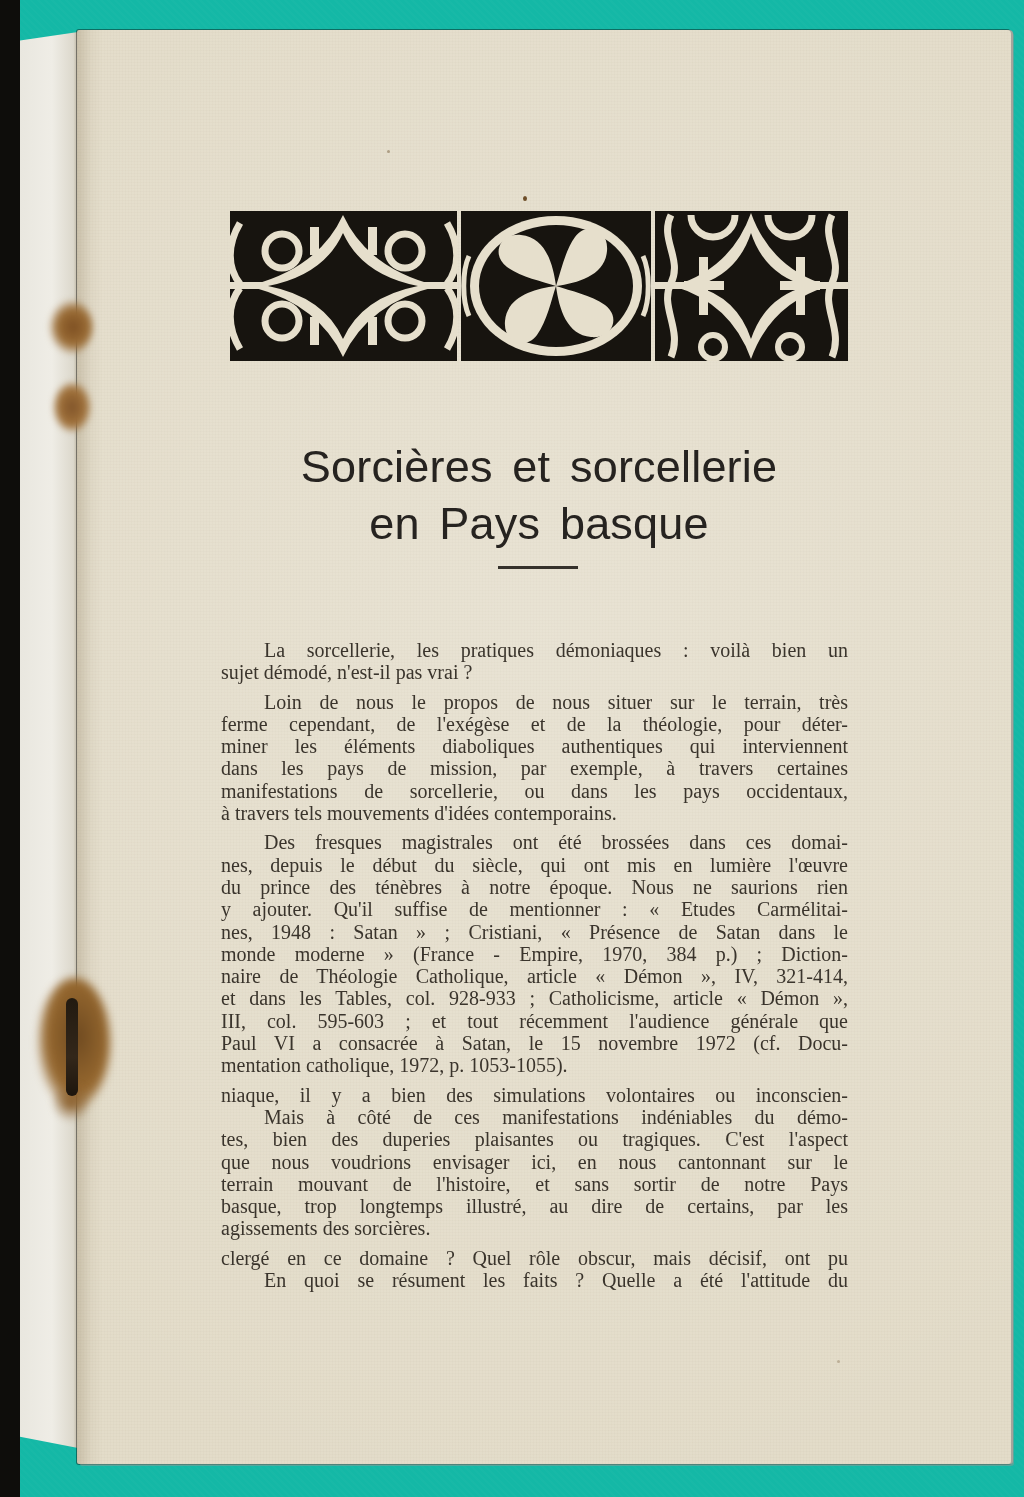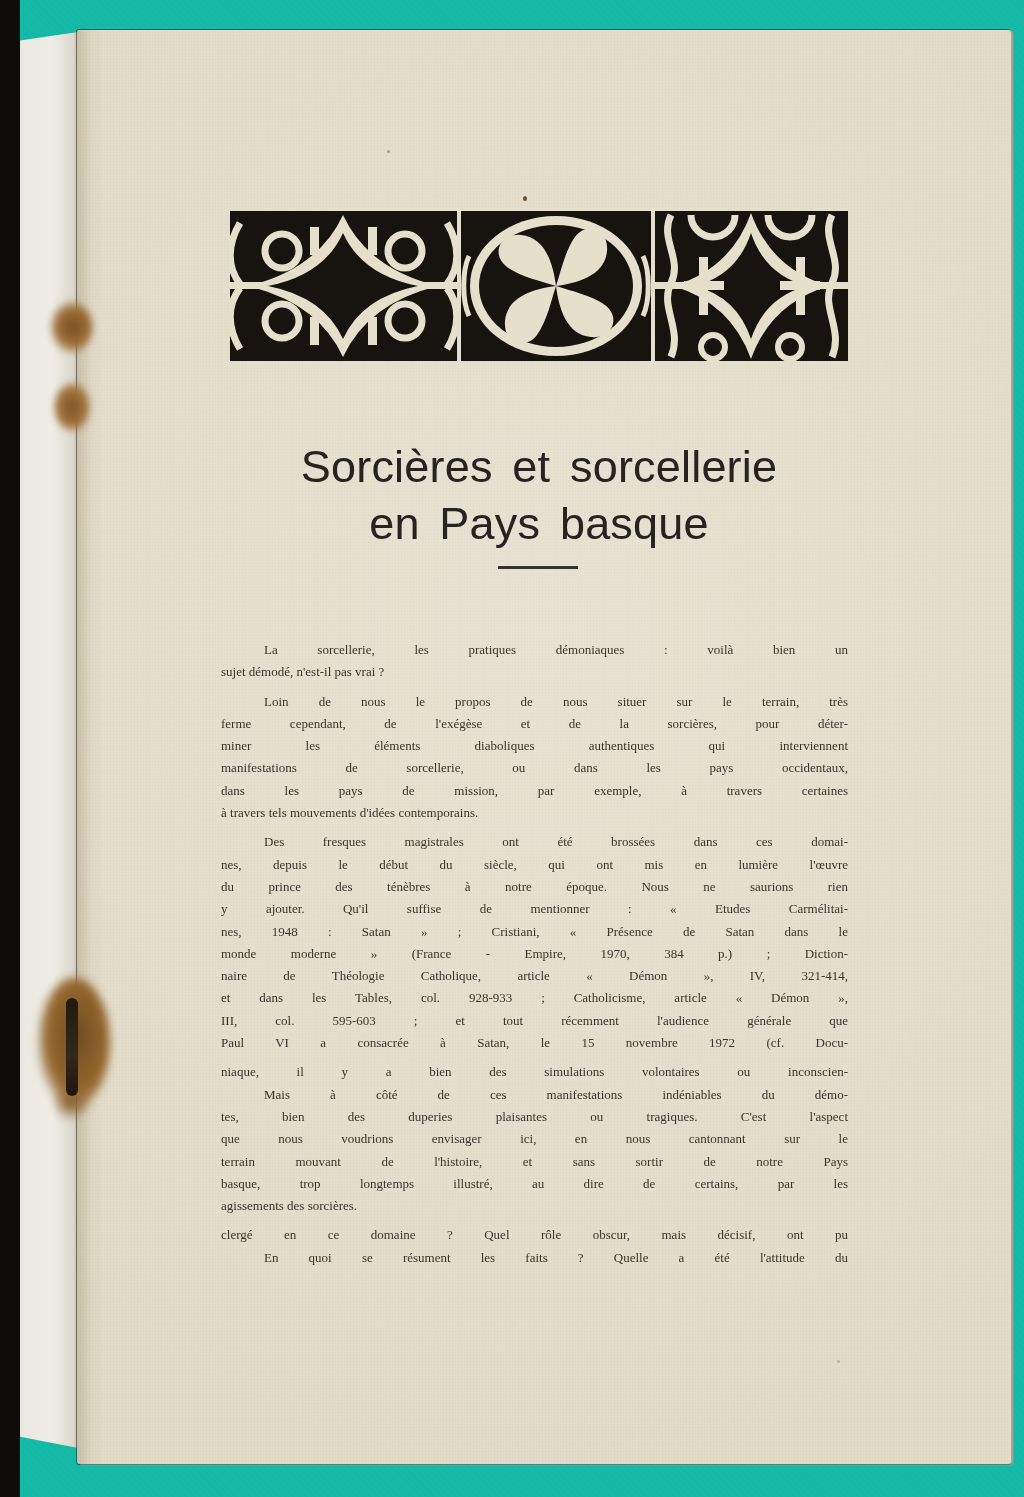--- a/index.html
+++ b/index.html
@@ -25,21 +25,21 @@
   
   .ornament{position:absolute;left:153px;top:181px;width:618px;height:150px;display:flex;gap:4px;}
   .ornament svg{display:block;height:150px;}
   
   .title{position:absolute;left:93px;top:408px;width:738px;text-align:center;
      font-family:"Liberation Sans",sans-serif;font-size:45px;line-height:57px;
      color:#262320;letter-spacing:0.2px;word-spacing:7px;}
   .title-rule{position:absolute;left:421px;top:536px;width:80px;height:3px;background:#35312b;}
   
   .bodytext{position:absolute;left:144px;top:609px;width:627px;
-     font-size:13px;line-height:22.3px;color:#3a342c;}
+     font-size:20px;line-height:22.3px;color:#3a342c;}
   .para{margin:0 0 7px 0;}
   .line{text-align:justify;text-align-last:justify;}
   .line.first{text-indent:43px;}
   .line.left{text-align-last:left;}
   
   .stain{position:absolute;border-radius:50%;filter:blur(3px);}
   .stain-a{left:29px;top:300px;width:44px;height:54px;
      background:radial-gradient(ellipse at 55% 50%,#7d4f22 0%,#9a6c35 45%,rgba(154,108,53,0) 75%);}
   .stain-b{left:33px;top:382px;width:38px;height:50px;
      background:radial-gradient(ellipse at 50% 50%,#80542a 0%,#a0713a 50%,rgba(160,113,58,0) 78%);}
@@ -122,37 +122,38 @@
     </div>
     <div class="title-rule"></div>
 
     <div class="bodytext">
         <div class="para">
           <div class="line first">La sorcellerie, les pratiques démoniaques : voilà bien un</div>
           <div class="line left">sujet démodé, n'est-il pas vrai ?</div>
         </div>
         <div class="para">
           <div class="line first">Loin de nous le propos de nous situer sur le terrain, très</div>
-          <div class="line">ferme cependant, de l'exégèse et de la sorcières, pour déter-</div>
+          <div class="line">ferme cependant, de l'exégèse et de la théologie, pour déter-</div>
           <div class="line">miner les éléments diaboliques authentiques qui interviennent</div>
+          <div class="line">dans les pays de mission, par exemple, à travers certaines</div>
           <div class="line">manifestations de sorcellerie, ou dans les pays occidentaux,</div>
-          <div class="line">dans les pays de mission, par exemple, à travers certaines</div>
           <div class="line left">à travers tels mouvements d'idées contemporains.</div>
         </div>
         <div class="para">
           <div class="line first">Des fresques magistrales ont été brossées dans ces domai-</div>
           <div class="line">nes, depuis le début du siècle, qui ont mis en lumière l'œuvre</div>
           <div class="line">du prince des ténèbres à notre époque. Nous ne saurions rien</div>
           <div class="line">y ajouter. Qu'il suffise de mentionner : « Etudes Carmélitai-</div>
           <div class="line">nes, 1948 : Satan » ; Cristiani, « Présence de Satan dans le</div>
           <div class="line">monde moderne » (France - Empire, 1970, 384 p.) ; Diction-</div>
           <div class="line">naire de Théologie Catholique, article « Démon », IV, 321-414,</div>
           <div class="line">et dans les Tables, col. 928-933 ; Catholicisme, article « Démon »,</div>
           <div class="line">III, col. 595-603 ; et tout récemment l'audience générale que</div>
           <div class="line">Paul VI a consacrée à Satan, le 15 novembre 1972 (cf. Docu-</div>
+          <div class="line left">mentation catholique, 1972, p. 1053-1055).</div>
         </div>
         <div class="para">
           <div class="line">niaque, il y a bien des simulations volontaires ou inconscien-</div>
           <div class="line first">Mais à côté de ces manifestations indéniables du démo-</div>
           <div class="line">tes, bien des duperies plaisantes ou tragiques. C'est l'aspect</div>
           <div class="line">que nous voudrions envisager ici, en nous cantonnant sur le</div>
           <div class="line">terrain mouvant de l'histoire, et sans sortir de notre Pays</div>
           <div class="line">basque, trop longtemps illustré, au dire de certains, par les</div>
           <div class="line left">agissements des sorcières.</div>
         </div>

